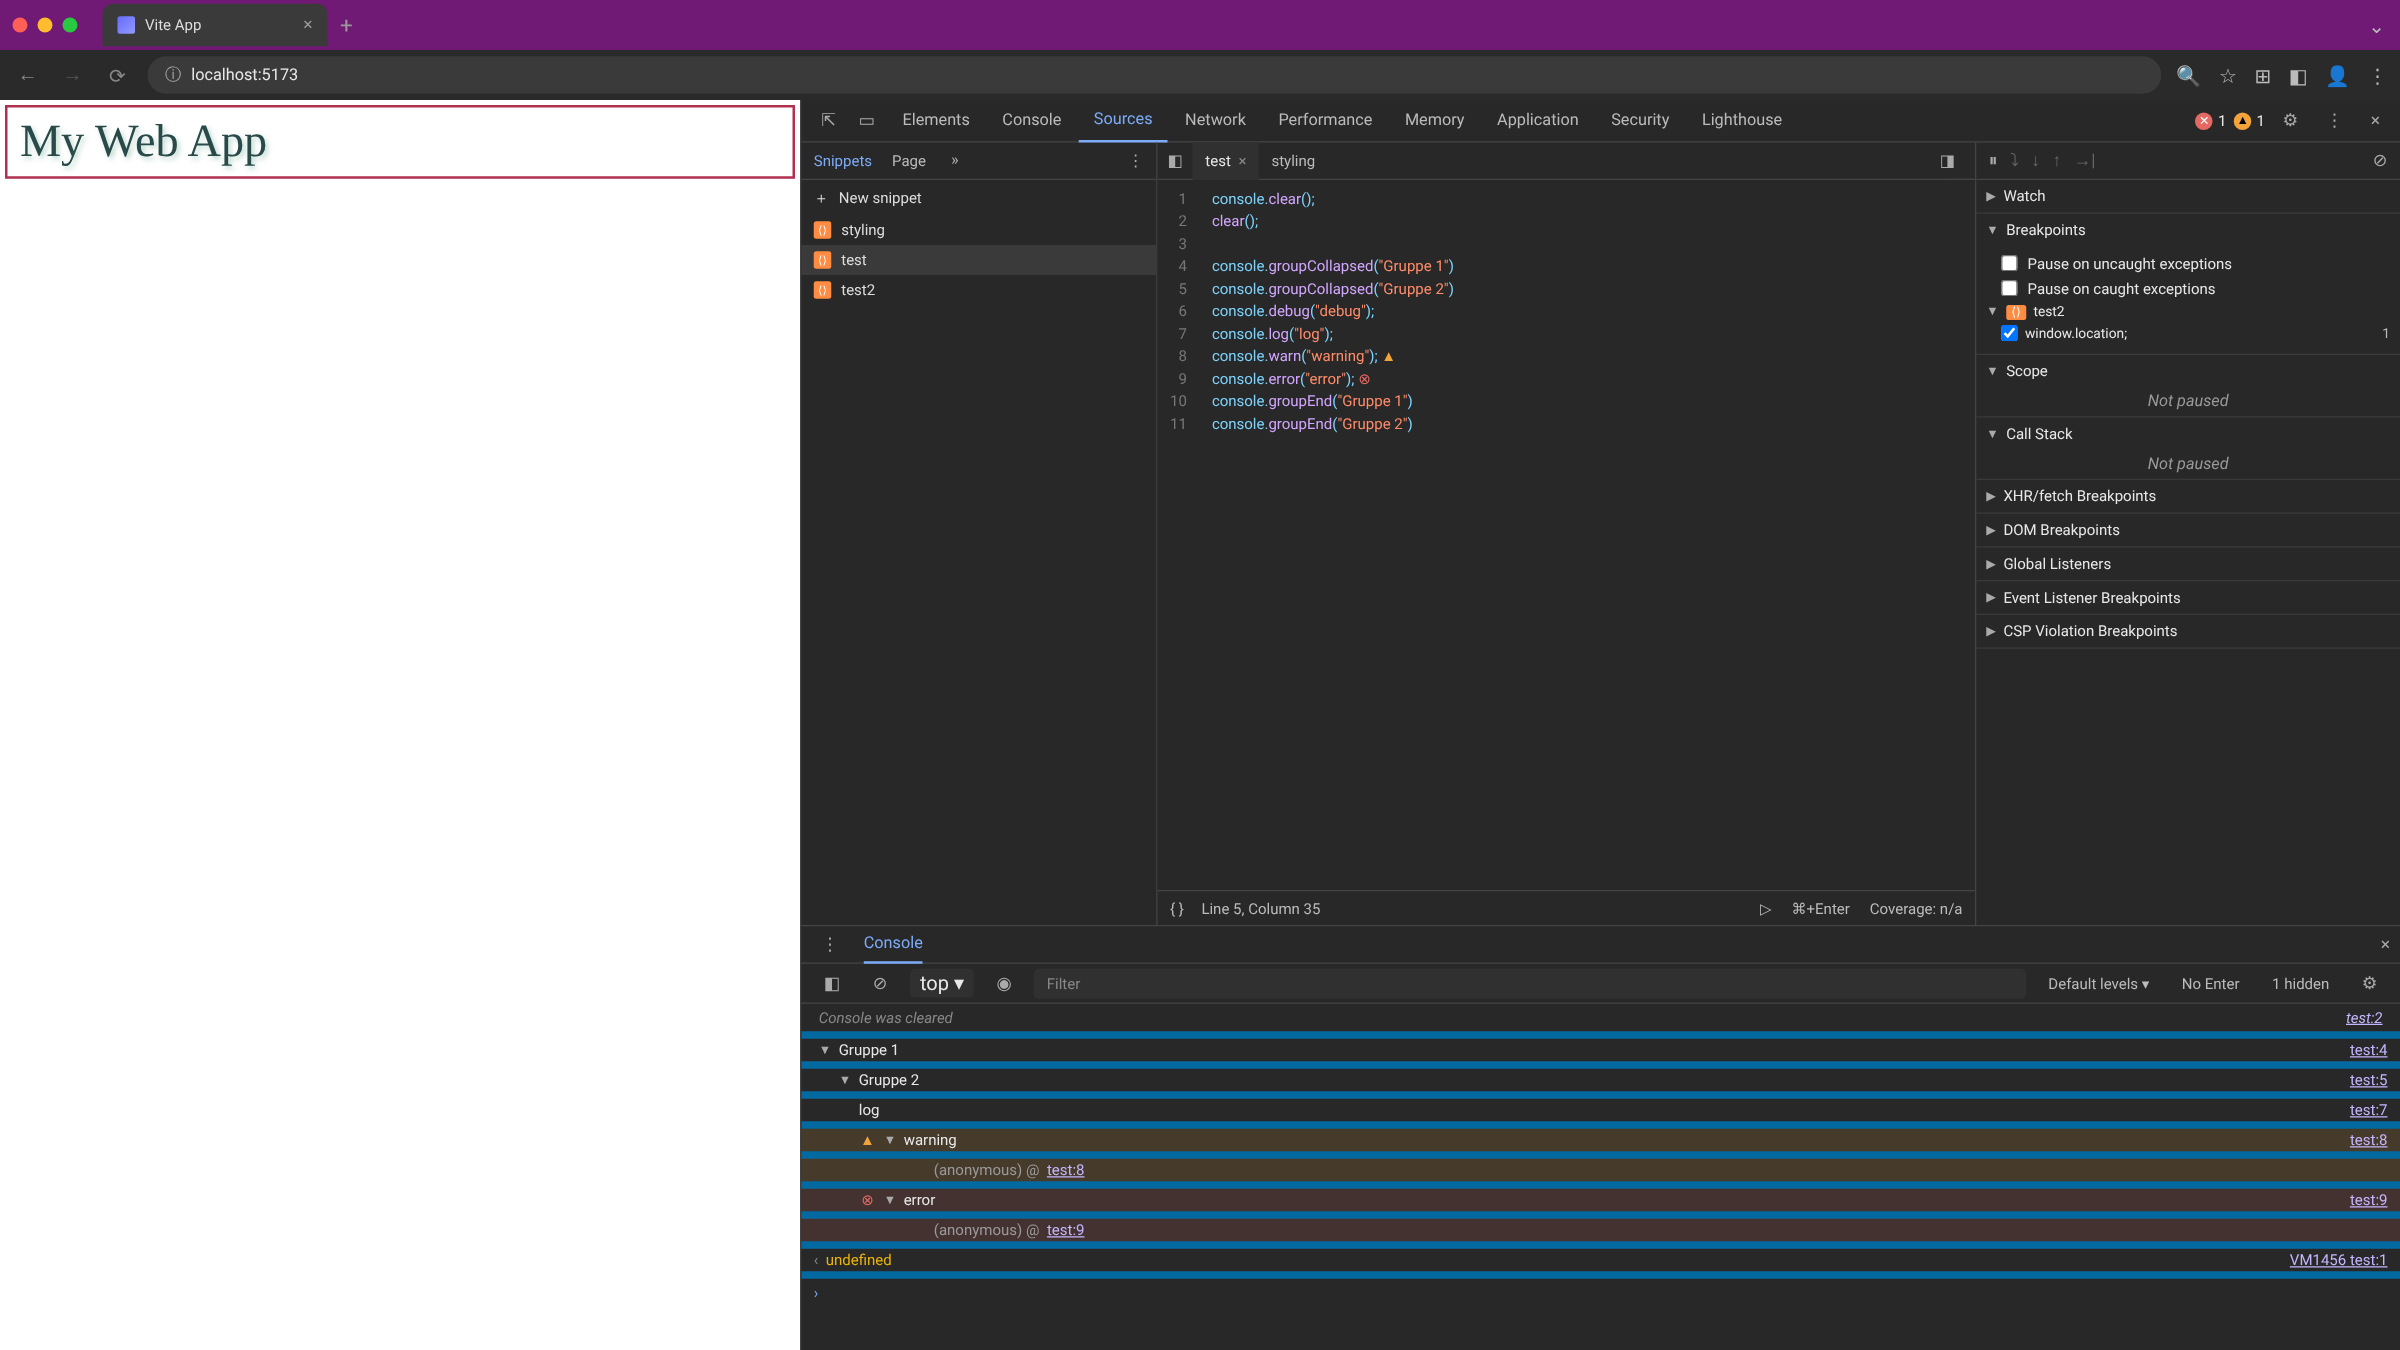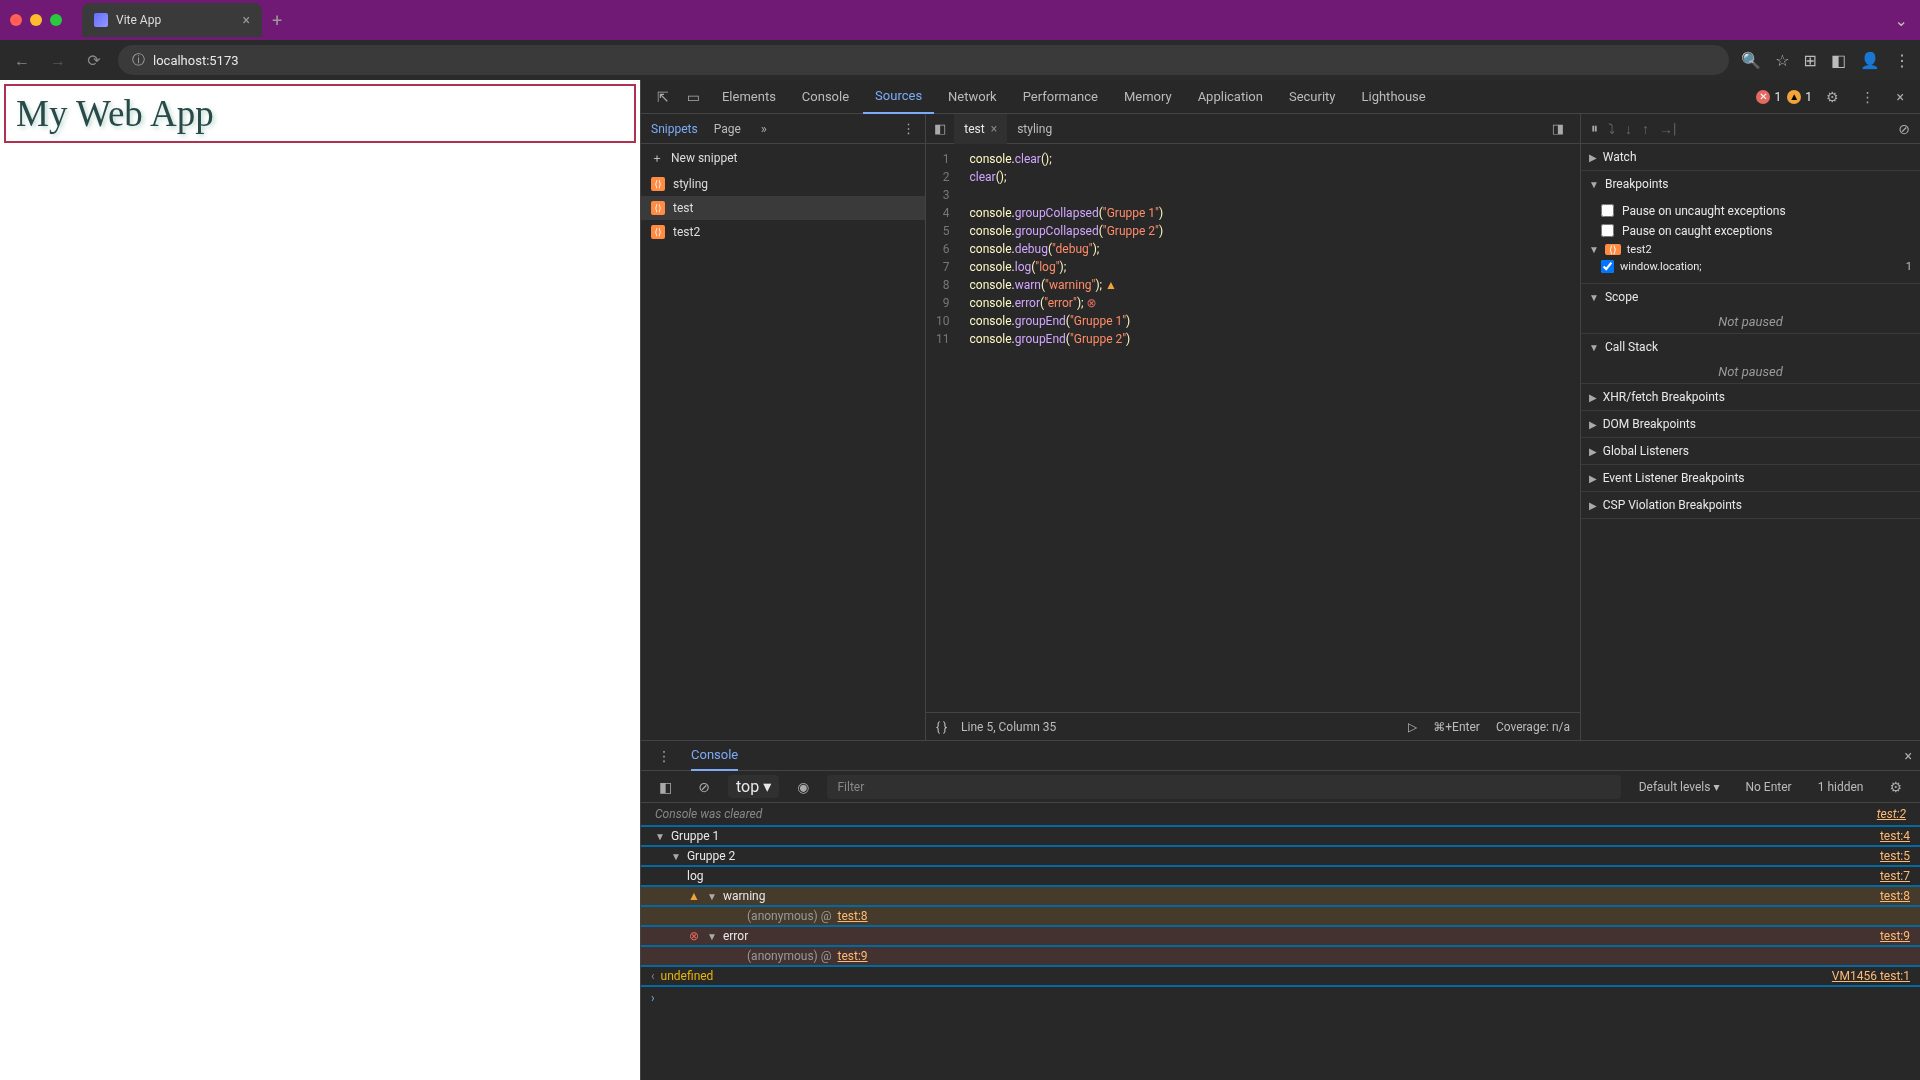--- a/index.html
+++ b/index.html
@@ -58,21 +58,21 @@
 .editor-area { flex: 1; display: flex; flex-direction: column; min-width: 0; }
 .editor-tabs { height: 30px; display: flex; align-items: center; border-bottom: 1px solid #444; padding-right: 8px; }
 .ed-icon { color: #aaa; padding: 0 8px; cursor: pointer; }
 .ed-tab { padding: 0 10px; height: 30px; display: flex; align-items: center; gap: 6px; font-size: 12px; color: #bbb; cursor: pointer; }
 .ed-tab.active { color: #e8e8e8; background: #303030; }
 .ed-tab .x { color: #888; font-size: 12px; }
 .ed-right { margin-left: auto; display: flex; gap: 10px; }
 .code-editor { flex: 1; display: flex; font-family: Menlo, Consolas, monospace; font-size: 12px; line-height: 1.5; overflow: auto; background: #282828; }
 .gutter { background: #282828; color: #777; padding: 6px 10px; text-align: right; user-select: none; }
 .code-lines { padding: 6px 10px; white-space: pre; }
-.tok-obj { color: #fef9c3; }
+.tok-obj { color: #7dd3fc; }
 .tok-fn { color: #d2a6ff; }
 .tok-str { color: #ff8c6a; }
 .tok-warn-ico { color: #f2a33a; }
 .tok-err-ico { color: #e46962; }
 .ed-status { height: 28px; display: flex; align-items: center; padding: 0 10px; border-top: 1px solid #444; font-size: 12px; color: #bbb; gap: 14px; }
 .ed-status-right { margin-left: auto; display: flex; gap: 16px; align-items: center; }
 
 .debug-pane { width: 340px; border-left: 1px solid #444; display: flex; flex-direction: column; overflow: auto; }
 .debug-toolbar { height: 30px; display: flex; align-items: center; gap: 10px; padding: 0 10px; border-bottom: 1px solid #444; }
 .dbg-icon { color: #aaa; cursor: pointer; font-size: 14px; }
@@ -91,24 +91,24 @@
 .console-drawer { height: 340px; border-top: 1px solid #444; display: flex; flex-direction: column; }
 .drawer-tabs { height: 30px; display: flex; align-items: center; padding: 0 8px; border-bottom: 1px solid #444; gap: 12px; }
 .drawer-tab { font-size: 13px; color: #7cacf8; border-bottom: 2px solid #7cacf8; height: 30px; display: flex; align-items: center; }
 .drawer-close { margin-left: auto; cursor: pointer; color: #aaa; font-size: 14px; }
 .console-toolbar { height: 32px; display: flex; align-items: center; gap: 10px; padding: 0 10px; border-bottom: 1px solid #444; }
 .ctx-select { display: flex; align-items: center; gap: 4px; background: #303030; padding: 2px 8px; border-radius: 4px; font-size: 16px; cursor: pointer; }
 .filter-input { flex: 1; background: #303030; border: none; border-radius: 4px; height: 24px; padding: 0 10px; color: #ddd; font-size: 12px; }
 .filter-input::placeholder { color: #888; }
 .con-badge { font-size: 12px; color: #bbb; padding: 2px 8px; cursor: pointer; }
 .con-body { flex: 1; overflow: auto; font-family: Menlo, Consolas, monospace; font-size: 12px; }
-.con-row { display: flex; padding: 2px 10px; border-bottom: 2px solid #0369a1; align-items: flex-start; }
+.con-row { display: flex; padding: 2px 10px; border-bottom: 6px solid #0369a1; align-items: flex-start; }
 .con-row.cleared { color: #888; font-style: italic; padding: 4px 14px; }
 .con-msg { flex: 1; display: flex; align-items: center; gap: 6px; }
-.con-link { color: #fdba74; text-decoration: underline; cursor: pointer; }
+.con-link { color: #c4b5fd; text-decoration: underline; cursor: pointer; }
 .con-tri { font-size: 10px; color: #aaa; }
 .con-row.group1 { padding-left: 14px; }
 .con-row.group2 { padding-left: 30px; }
 .con-row.ind3 { padding-left: 46px; }
 .con-row.warn { background: rgba(242,163,58,0.15); }
 .con-row.err { background: rgba(228,105,98,0.15); }
 .con-icon { width: 14px; display: inline-flex; justify-content: center; }
 .con-icon.warn { color: #f2a33a; }
 .con-icon.err { color: #e46962; }
 .con-stack { color: #999; padding-left: 60px; }

